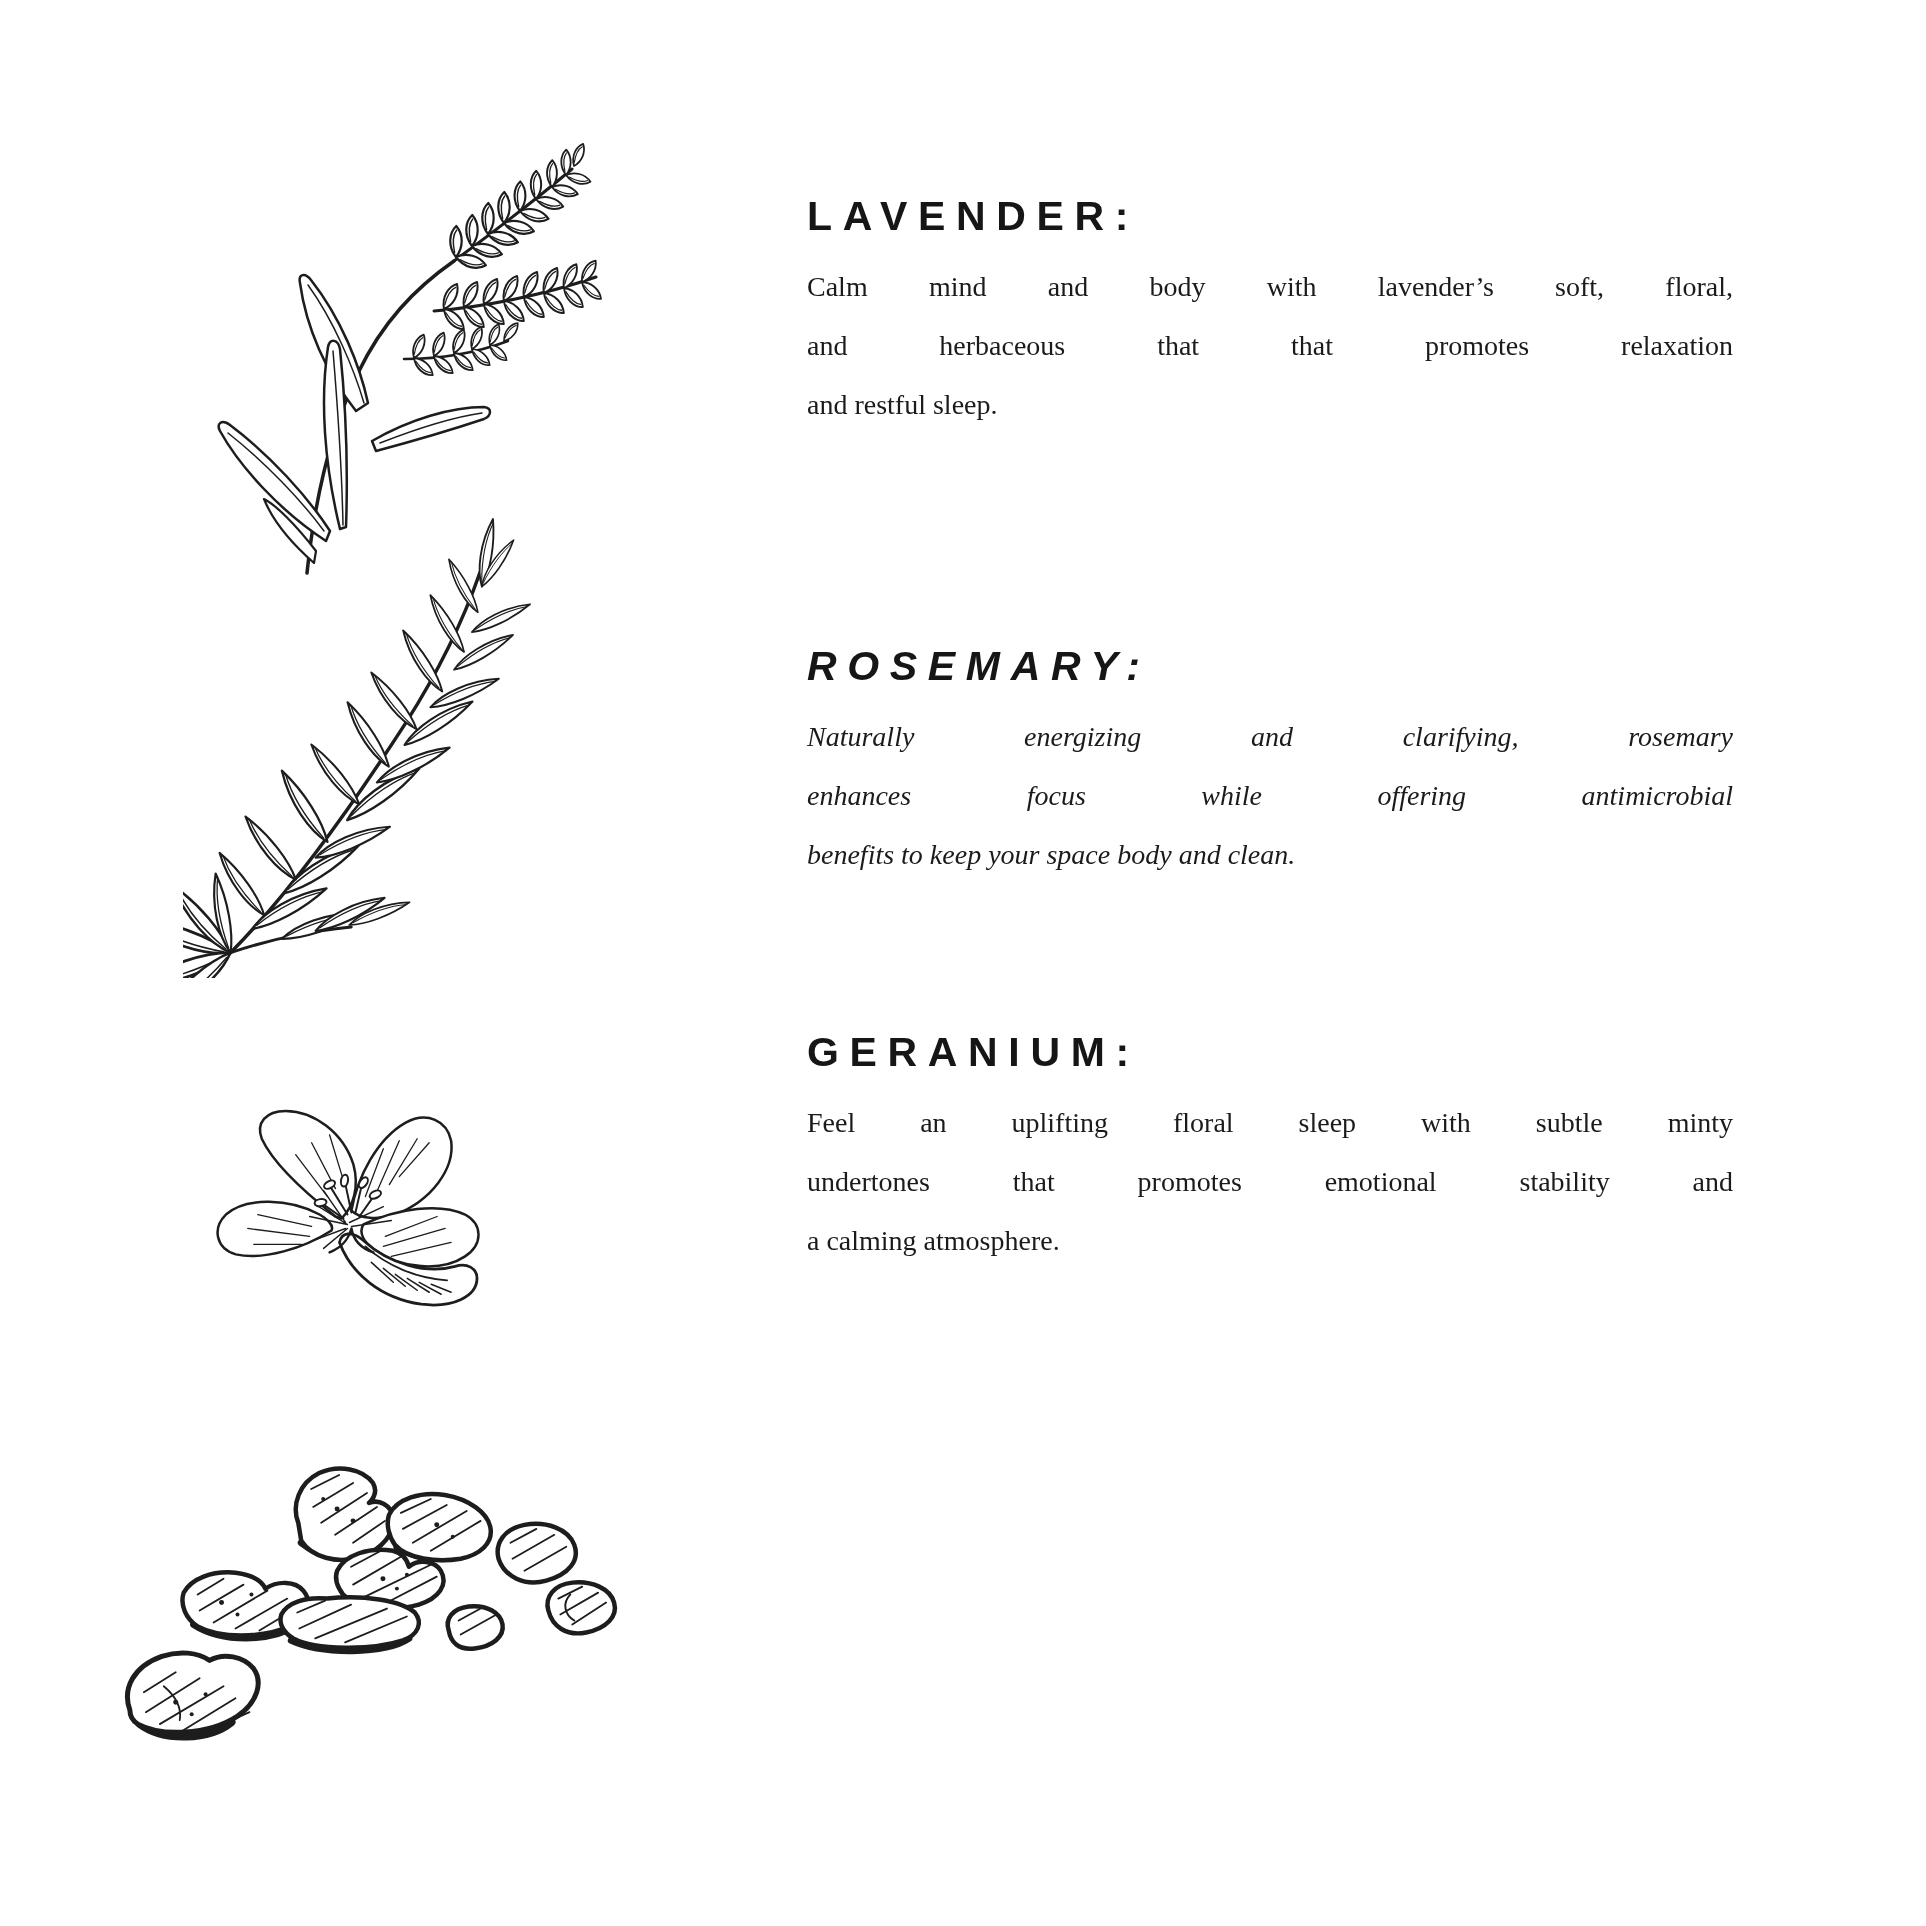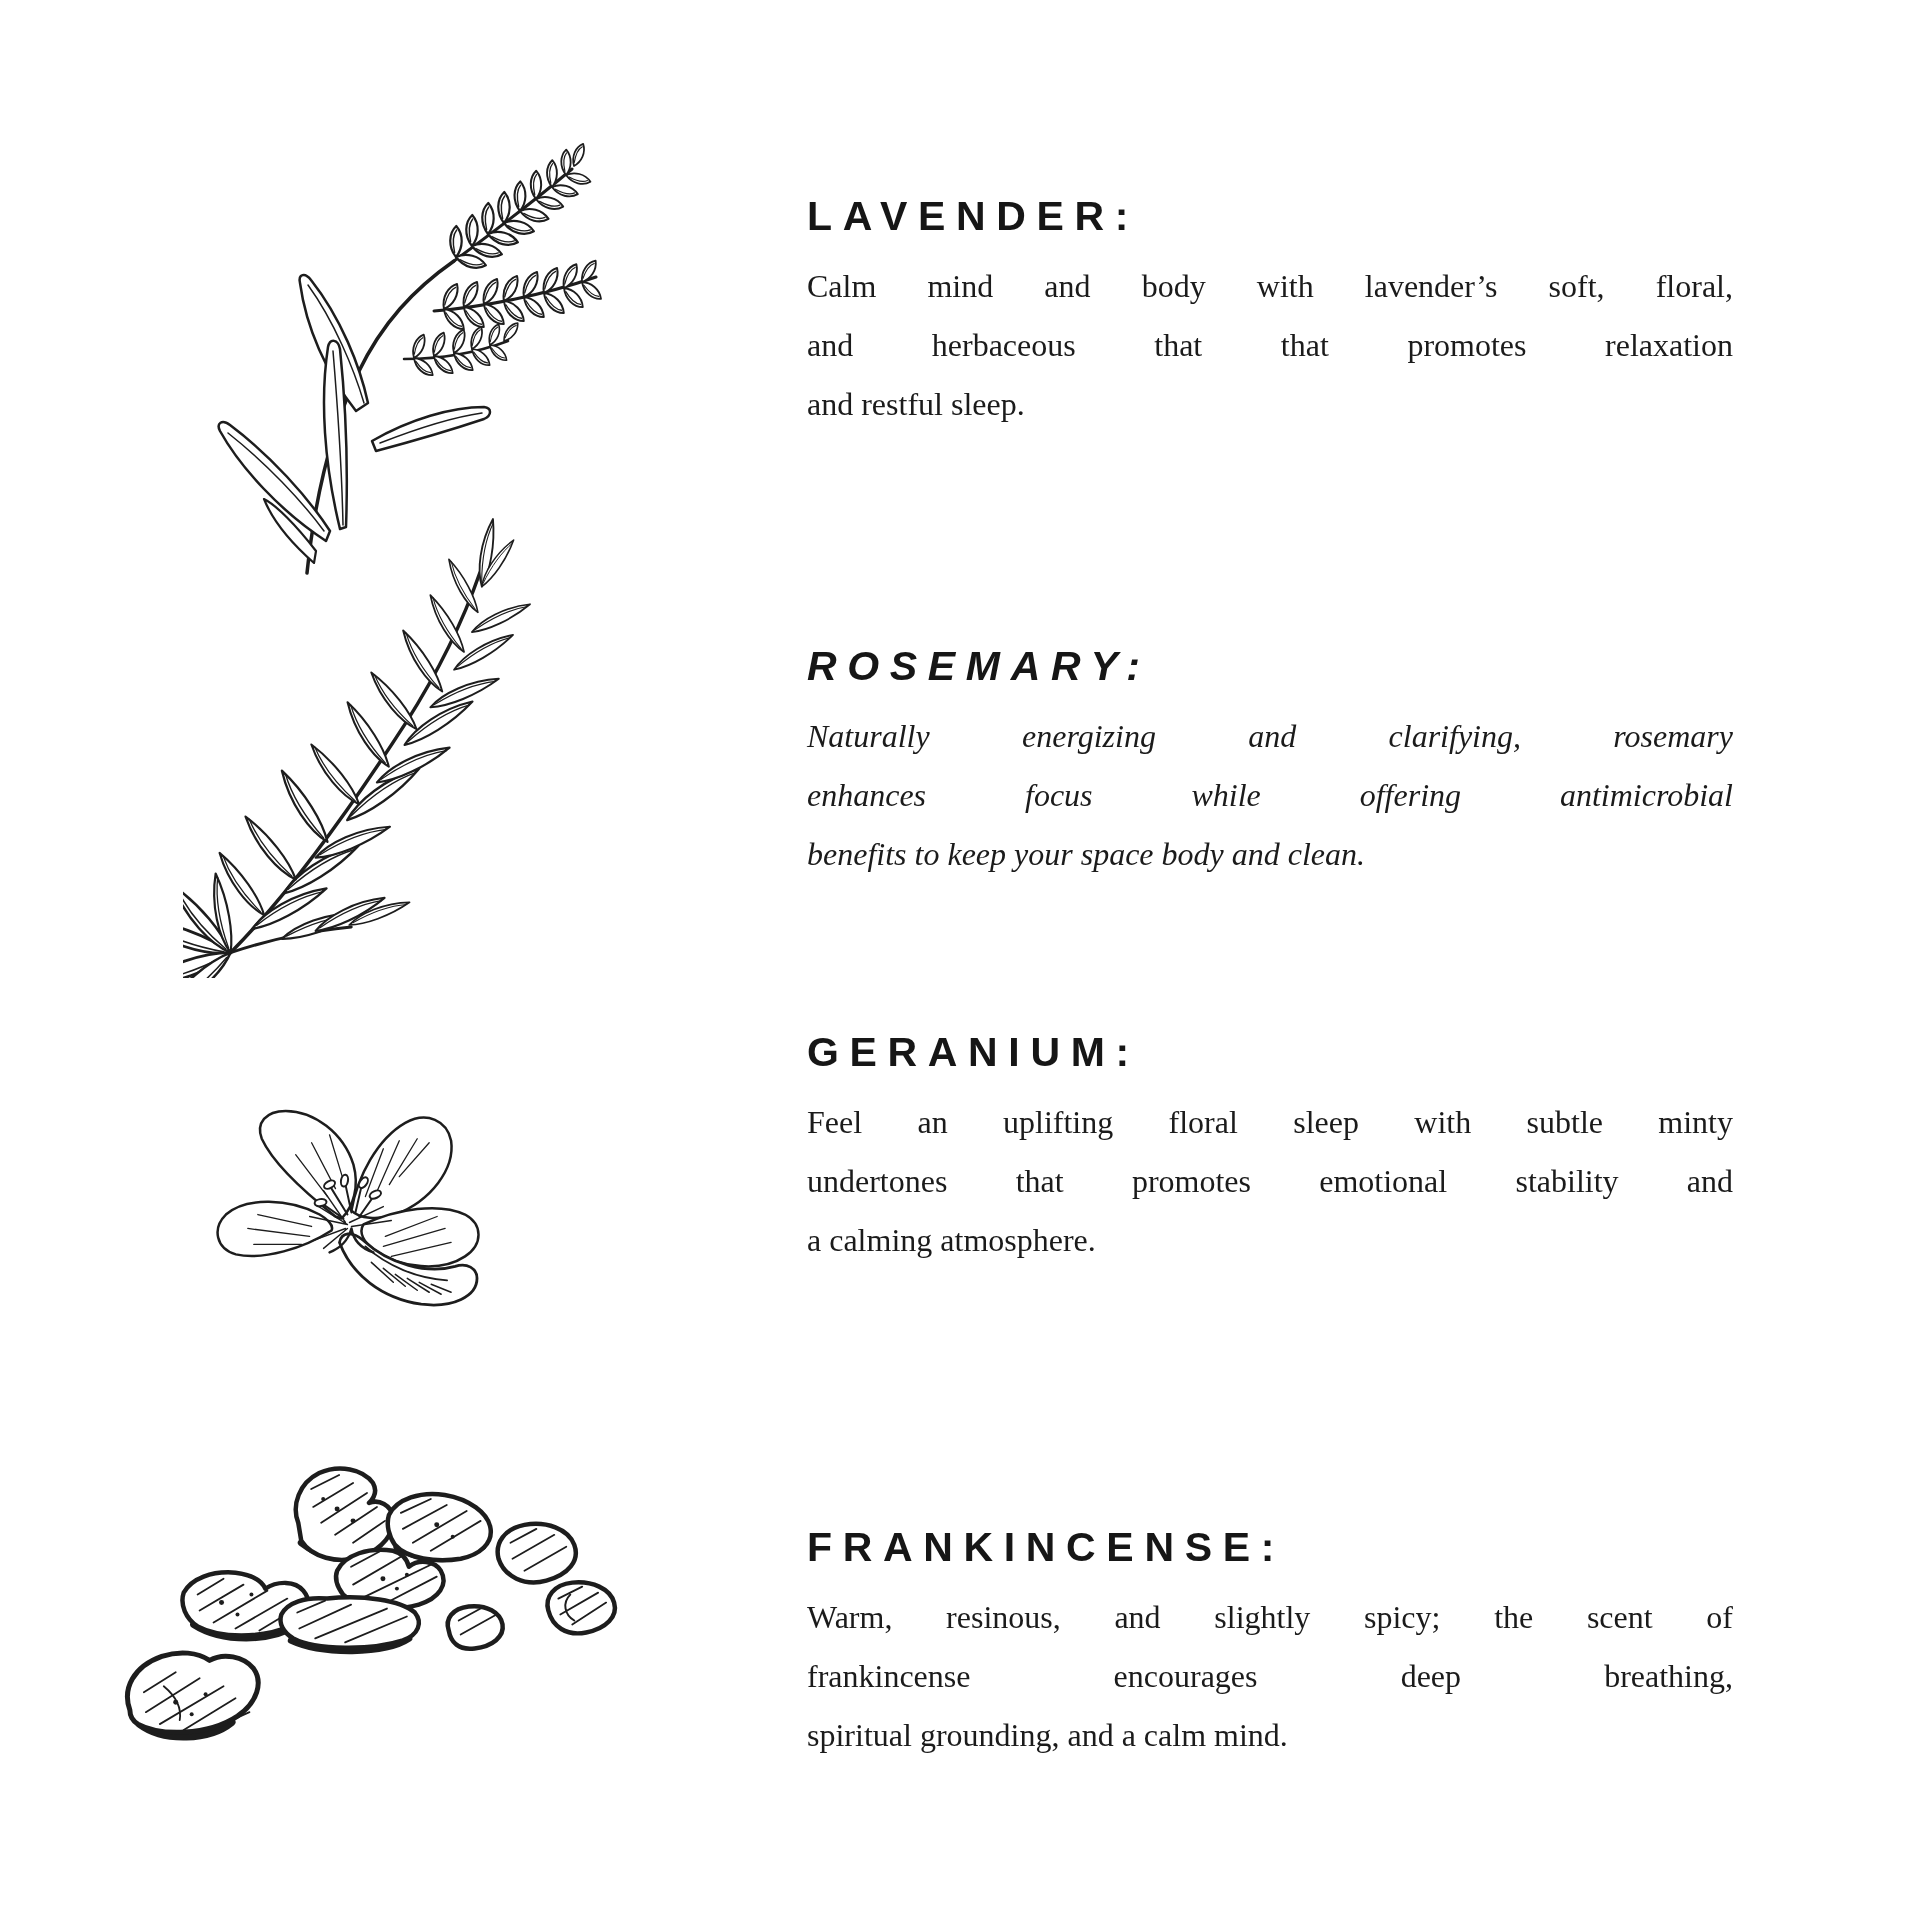--- a/index.html
+++ b/index.html
@@ -22,21 +22,21 @@
   .section-heading {
     margin: 0 0 18px 0;
     font-family: "Liberation Sans", sans-serif;
     font-weight: 700;
     font-size: 41px;
     line-height: 1.1;
     letter-spacing: 0.26em;
     color: #161616;
     white-space: nowrap;
   }
-  .section-body { margin: 0; font-size: 32px; line-height: 59px; color: #1b1b1b; }
+  .section-body { margin: 0; font-size: 28px; line-height: 59px; color: #1b1b1b; }
   .body-line { display: block; text-align: justify; text-align-last: justify; }
   .body-line.last { text-align: center; text-align-last: left; }
 
   #sec-lavender     { top: 194px; }
   #sec-rosemary     { top: 644px; font-style: italic; }
   #sec-geranium     { top: 1030px; }
   #sec-frankincense { top: 1525px; }
 
   #ill-lavender     { left: 104px;  top: 111px;  width: 500px; height: 465px; }
   #ill-rosemary     { left: 183px;  top: 493px;  width: 376px; height: 485px; }
@@ -277,23 +277,15 @@
 
   <section class="info-section" id="sec-geranium">
     <h2 class="section-heading">GERANIUM:</h2>
     <p class="section-body">
       <span class="body-line">Feel an uplifting floral sleep with subtle minty</span>
       <span class="body-line">undertones that promotes emotional stability and</span>
       <span class="body-line last">a calming atmosphere.</span>
     </p>
   </section>
 
-  <section class="info-section" id="sec-frankincense">
-    <h2 class="section-heading">FRANKINCENSE:</h2>
-    <p class="section-body">
-      <span class="body-line">Warm, resinous, and slightly spicy; the scent of</span>
-      <span class="body-line">frankincense encourages deep breathing,</span>
-      <span class="body-line last">spiritual grounding, and a calm mind.</span>
-    </p>
-  </section>
 
 </div>
 
 
 </body></html>

